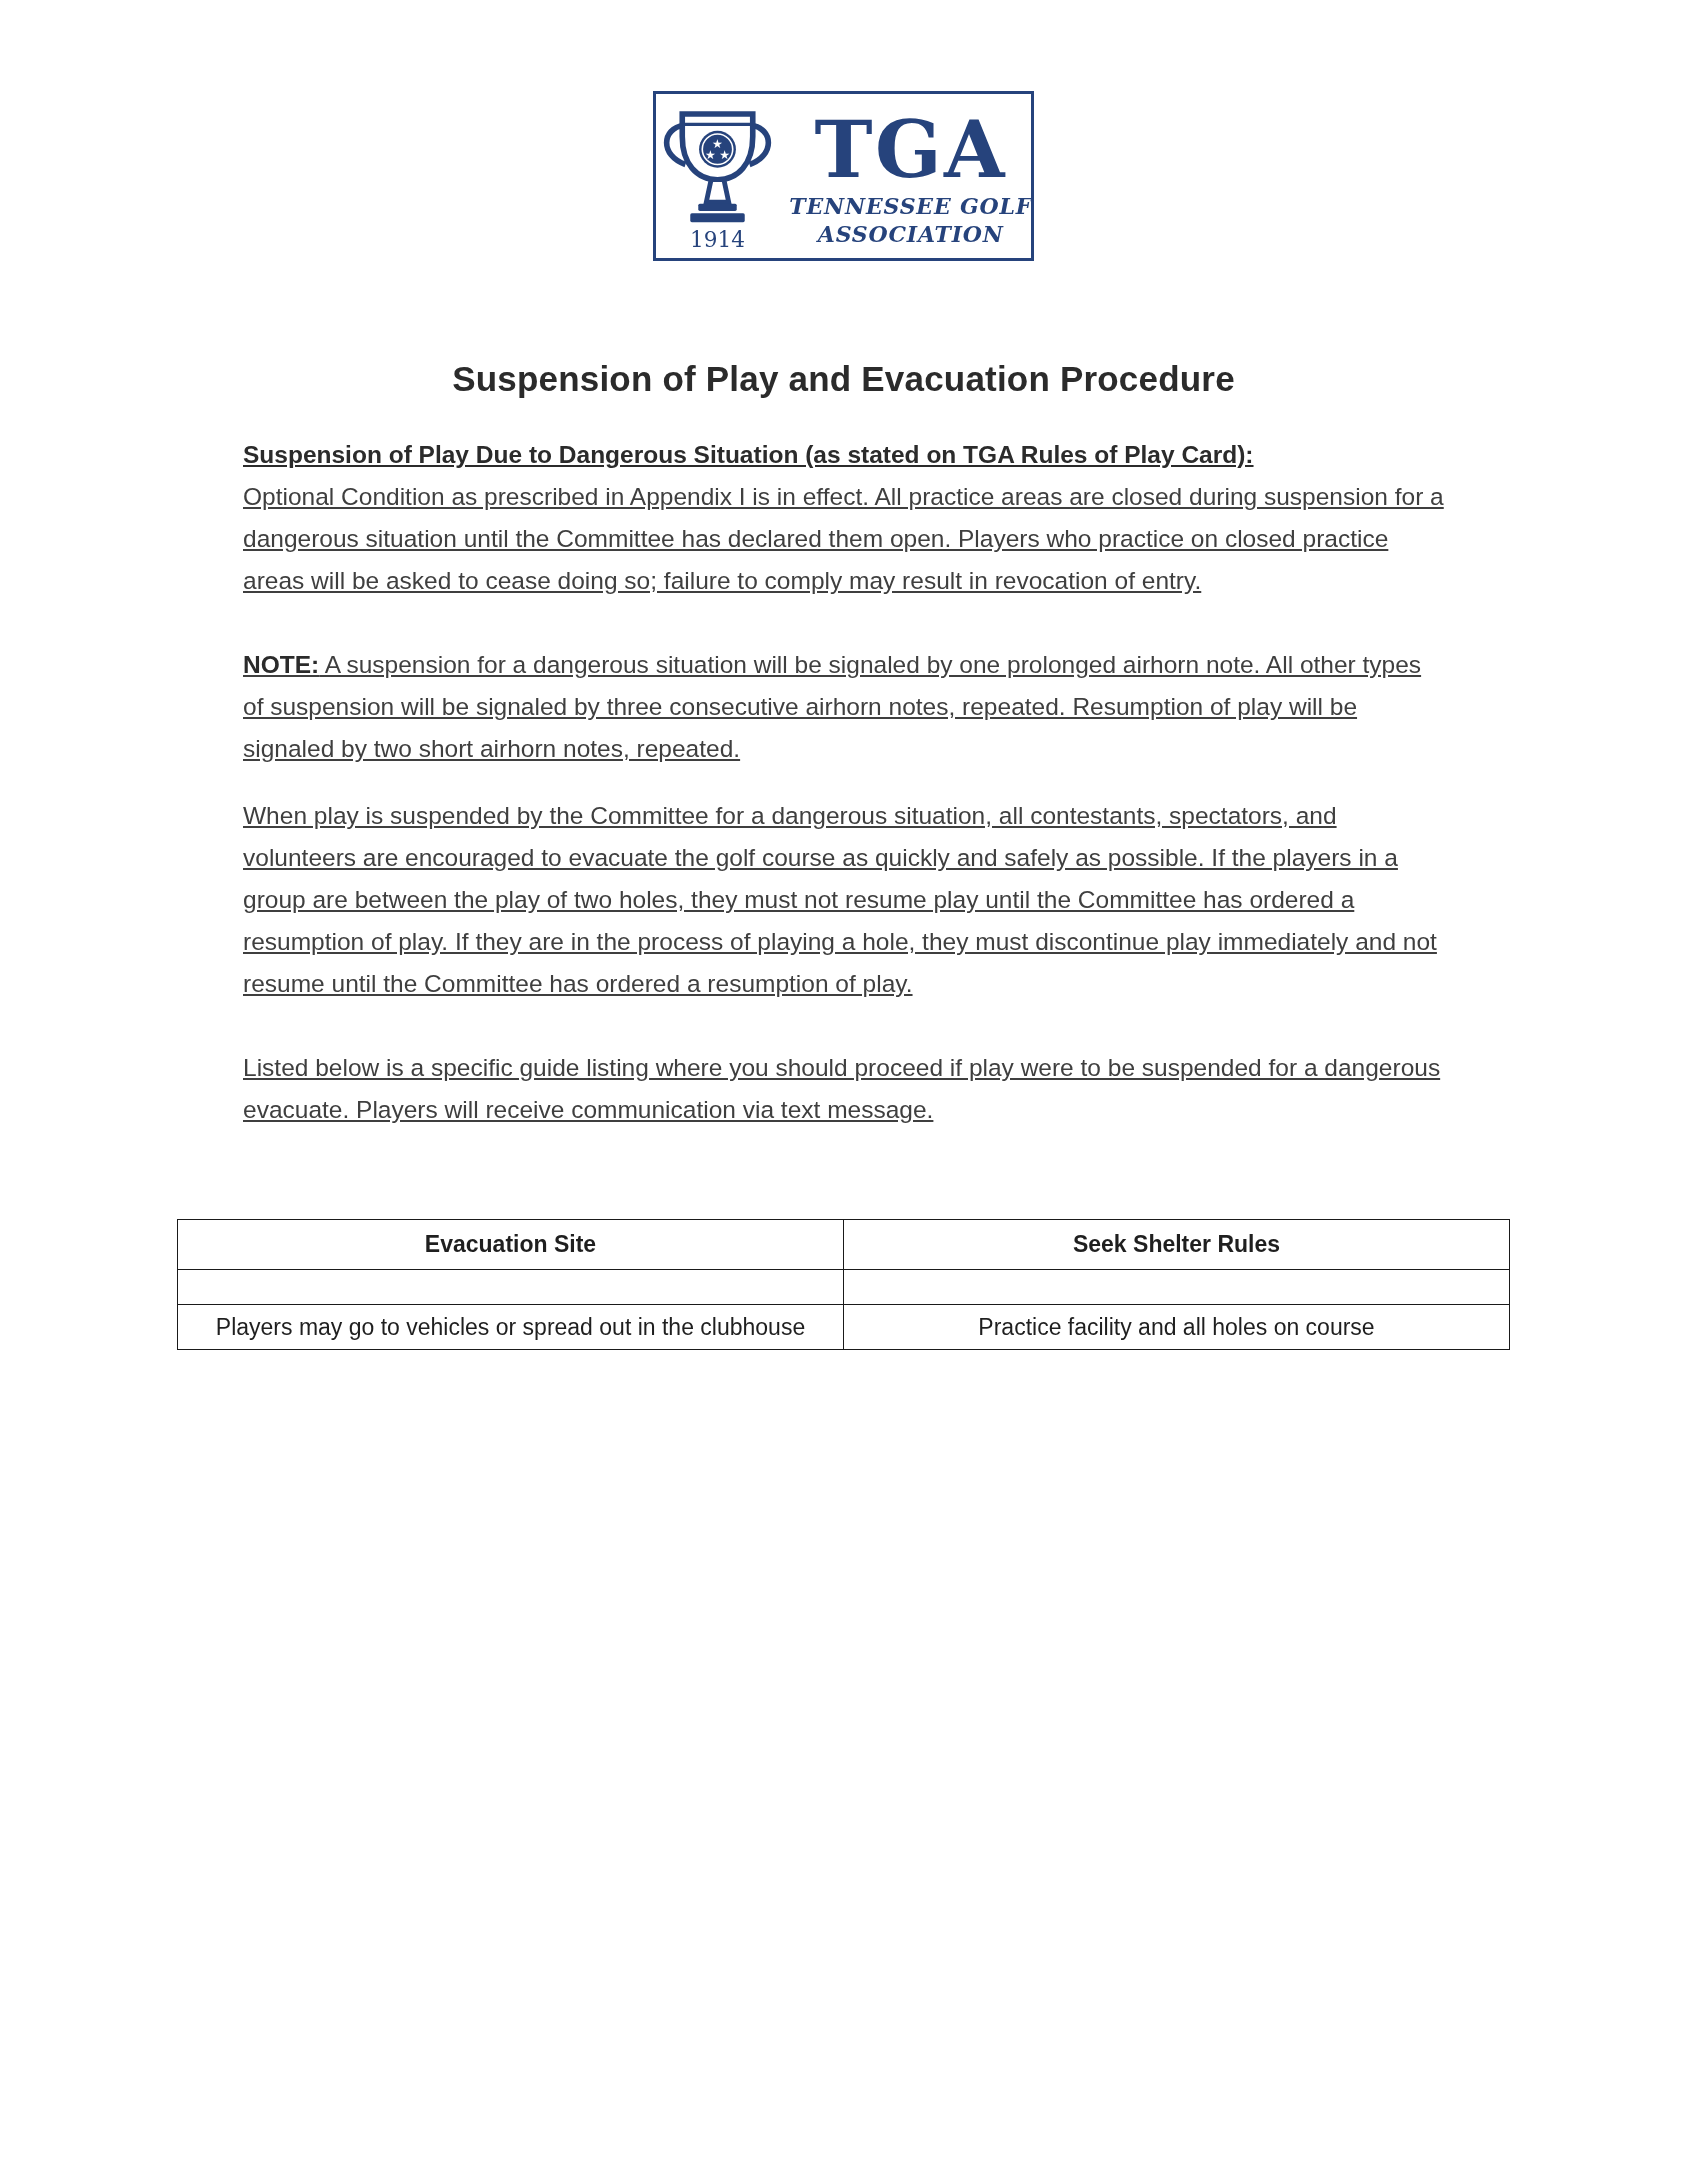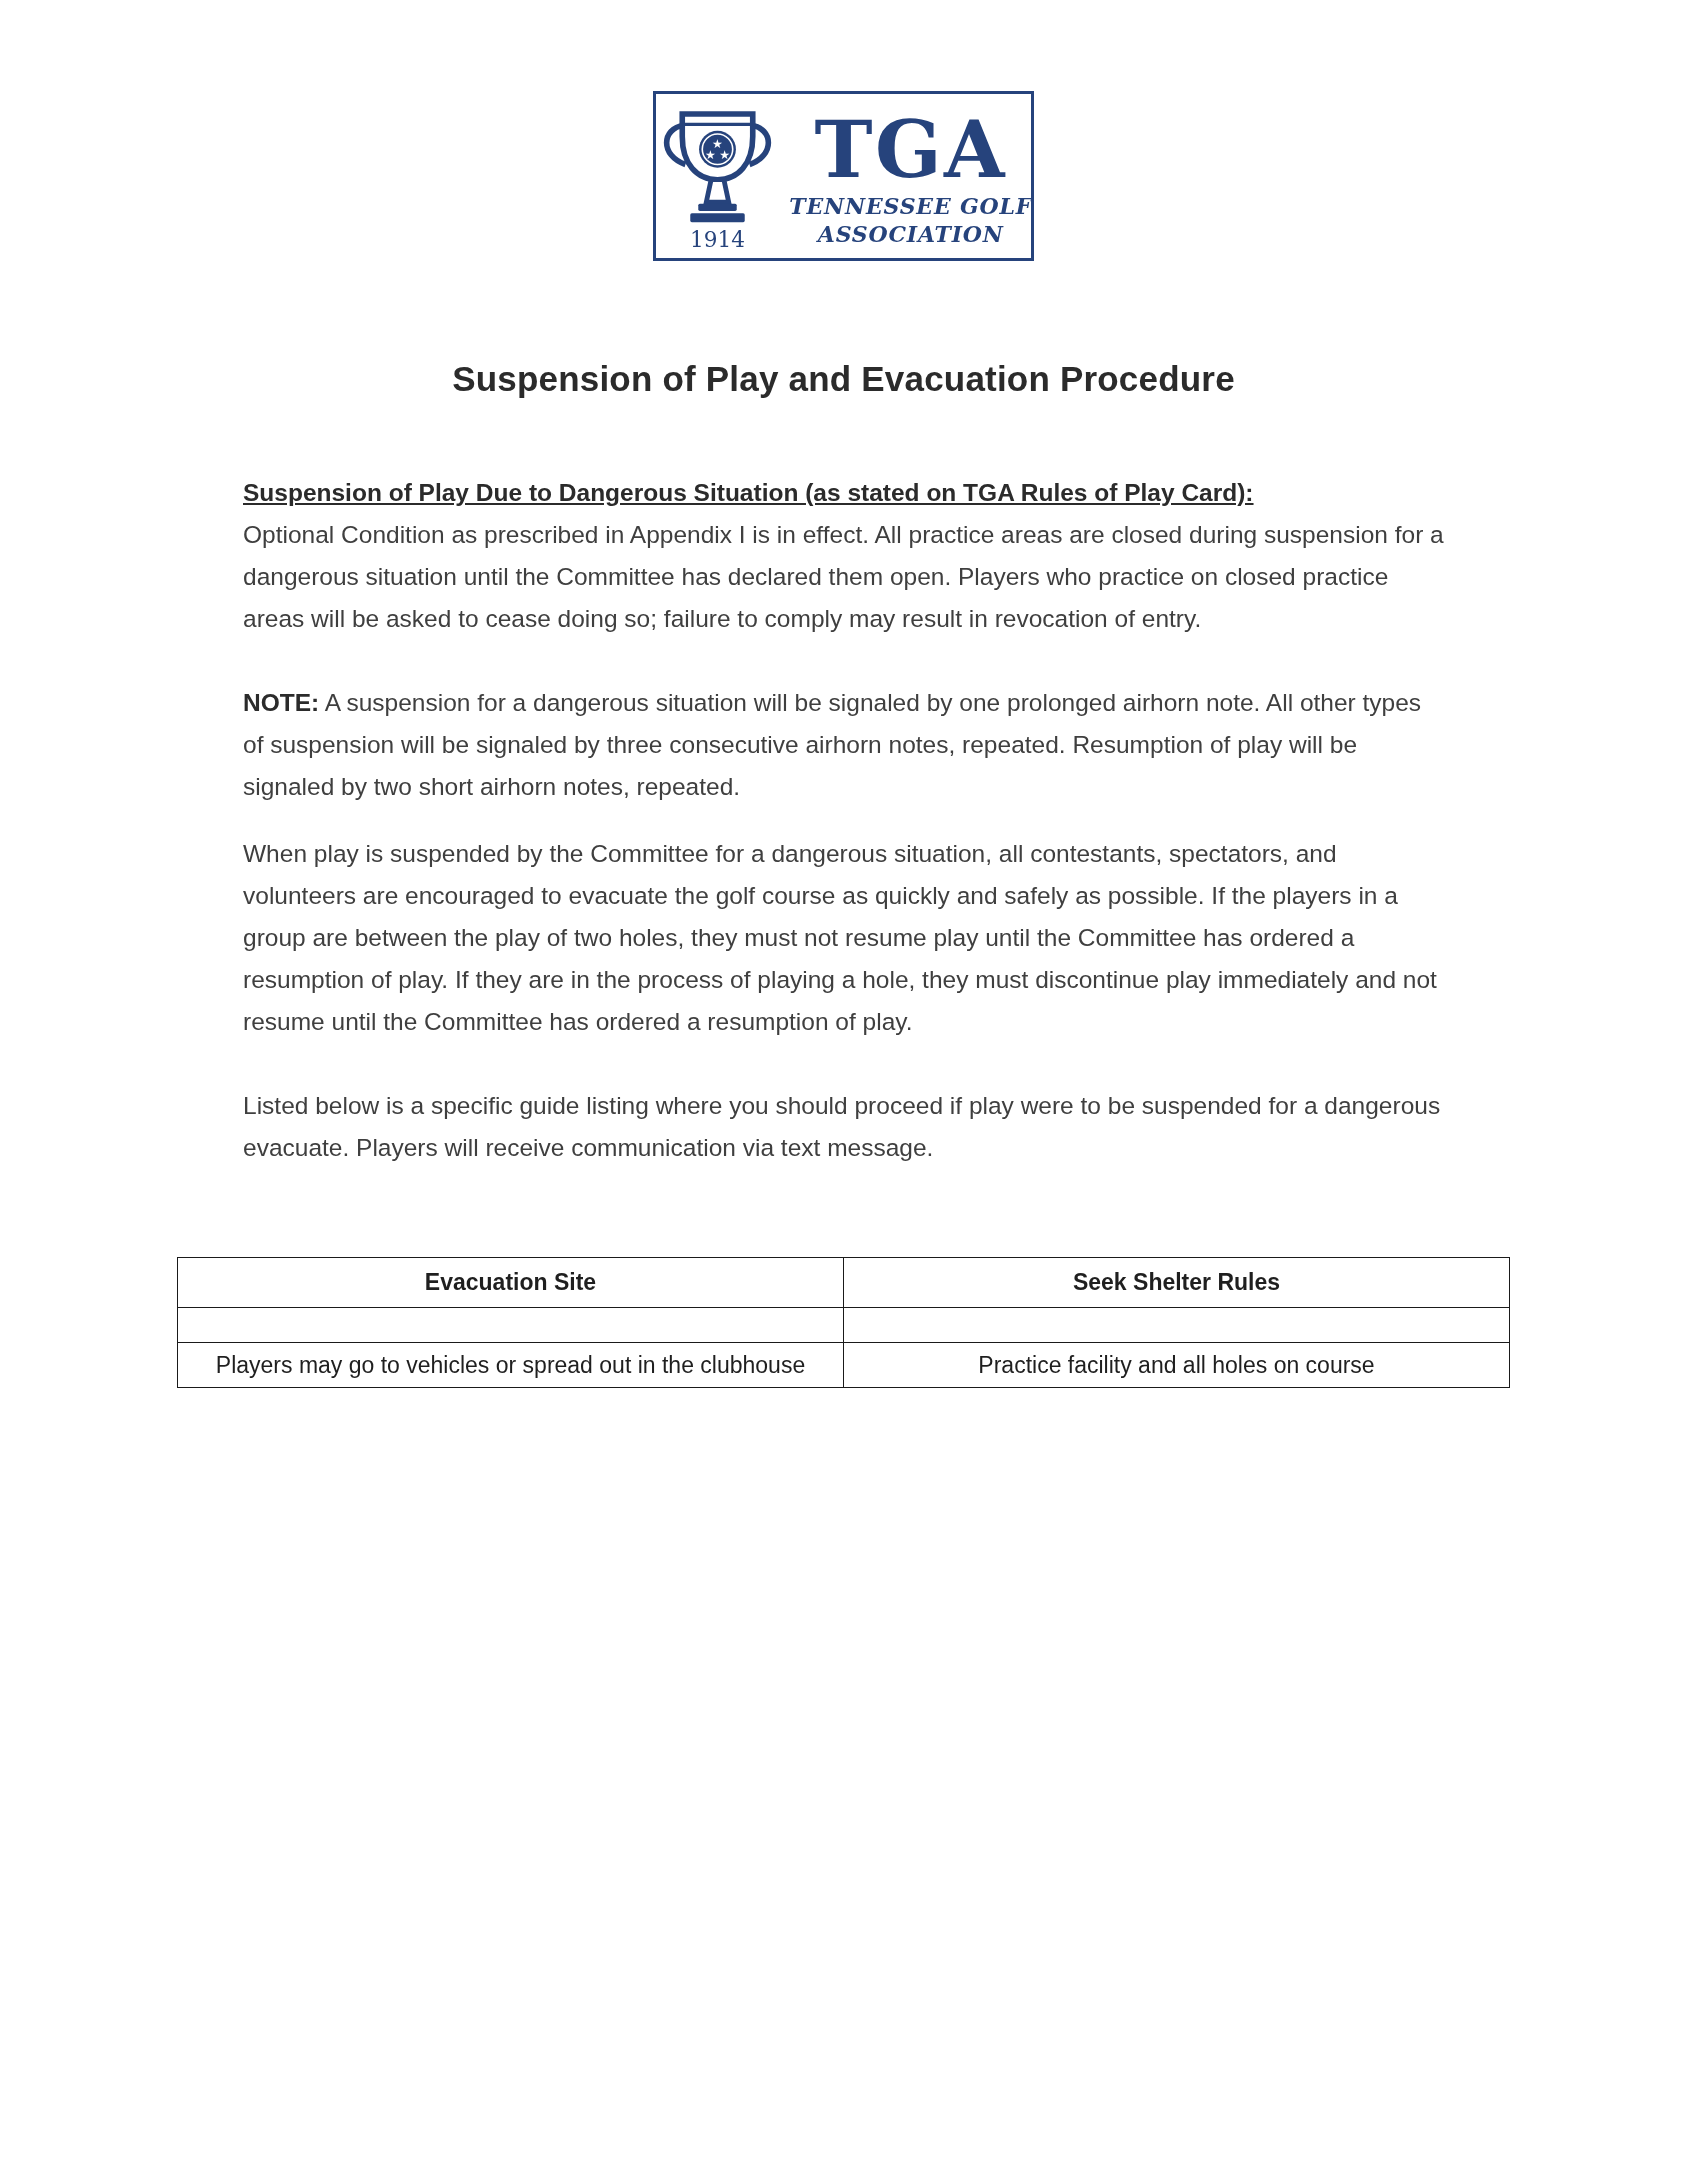--- a/index.html
+++ b/index.html
@@ -71,26 +71,26 @@
   }
   .doc-subtitle{
     margin:11.8px auto 0 auto;
     max-width:1265px;
     text-align:center;
     font-size:25px;
     line-height:39px;
     color:var(--body-text);
   }
   .section-heading{
-    margin-top:73px;
+    margin-top:35px;
     font-weight:bold;
     text-decoration:underline;
     color:var(--heading-text);
   }
-  .para{margin-top:0;}
+  .para{margin-top:0;text-decoration:underline;}
   .para.spaced{margin-top:42px;}
   .note-label{font-weight:bold;color:var(--heading-text);}
 
   
   .evac-table{
     width:1333px;
     margin:88px auto 0 auto;
     border-collapse:collapse;
     font-size:23px;
     color:#1f1f1f;

